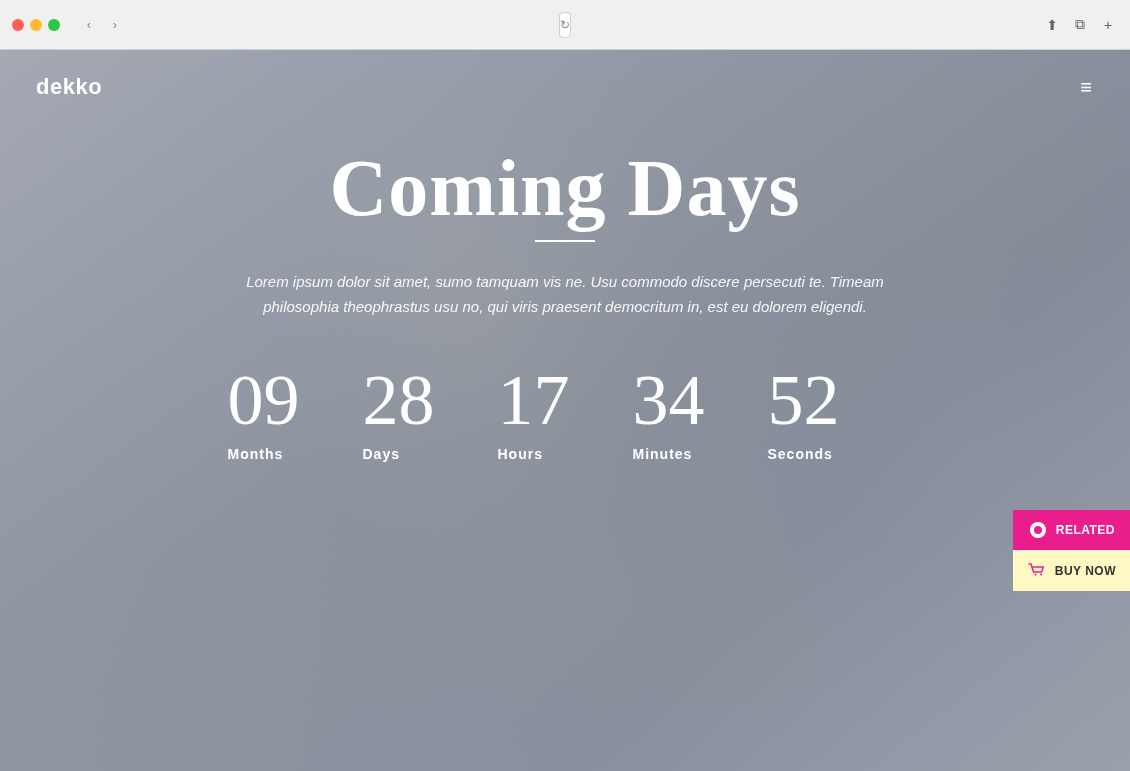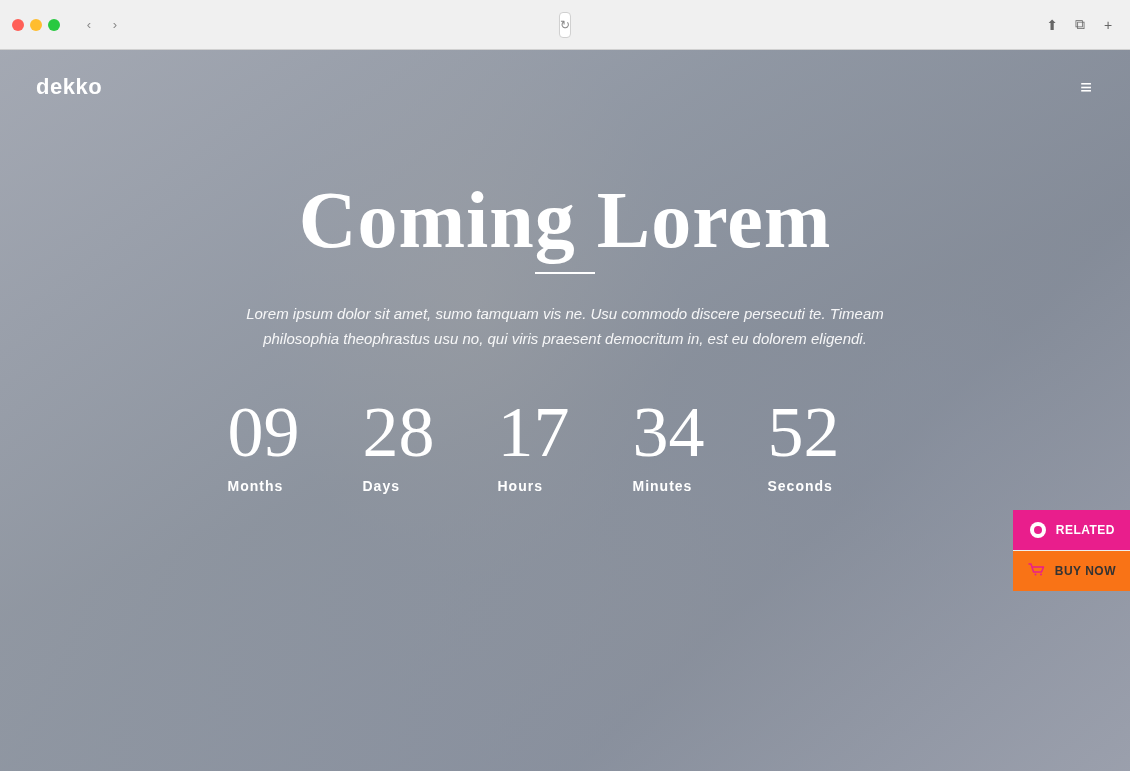--- a/index.html
+++ b/index.html
@@ -136,21 +136,20 @@
       z-index: 0;
     }
 
     .website-content {
       position: relative;
       z-index: 2;
       display: flex;
       flex-direction: column;
       align-items: center;
       height: 100%;
-      gap: 32px;
     }
 
     
     .top-nav {
       width: 100%;
       display: flex;
       justify-content: space-between;
       align-items: center;
       padding: 24px 36px;
     }
@@ -262,21 +261,21 @@
       min-width: 110px;
       justify-content: center;
     }
 
     .sidebar-btn-related {
       background: #e91e8c;
       color: #fff;
     }
 
     .sidebar-btn-buy {
-      background: #f97316;
+      background: #fef9c3;
       color: #333;
       border-top: 1px solid #eee;
     }
 
     .btn-icon {
       width: 20px;
       height: 20px;
       border-radius: 50%;
       display: flex;
       align-items: center;
@@ -319,21 +318,21 @@
   <div class="bg-overlay"></div>
 
   <div class="website-content">
 
     <nav class="top-nav">
       <div class="logo">dekko</div>
       <div class="hamburger">≡</div>
     </nav>
 
     <div class="hero">
-      <h1 class="coming-soon-title">Coming Lorem</h1>
+      <h1 class="coming-soon-title">Coming Days</h1>
       <div class="title-underline"></div>
       <p class="subtitle">Lorem ipsum dolor sit amet, sumo tamquam vis ne. Usu commodo discere persecuti te. Timeam philosophia theophrastus usu no, qui viris praesent democritum in, est eu dolorem eligendi.</p>
 
       <div class="countdown">
 
         <div class="countdown-item">
           <div class="countdown-number">09</div>
           <div class="countdown-label">Months</div>
         </div>
 

